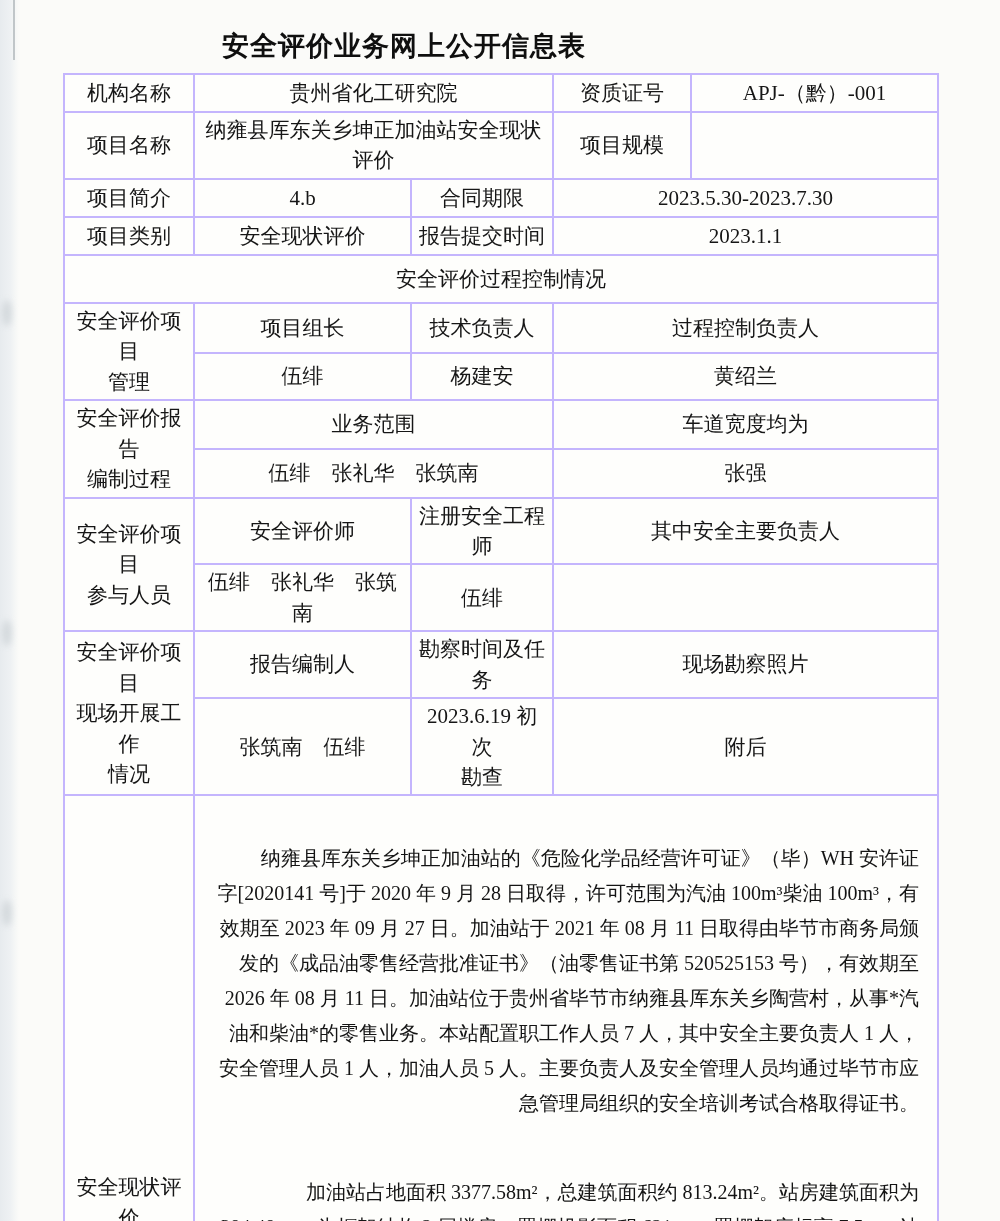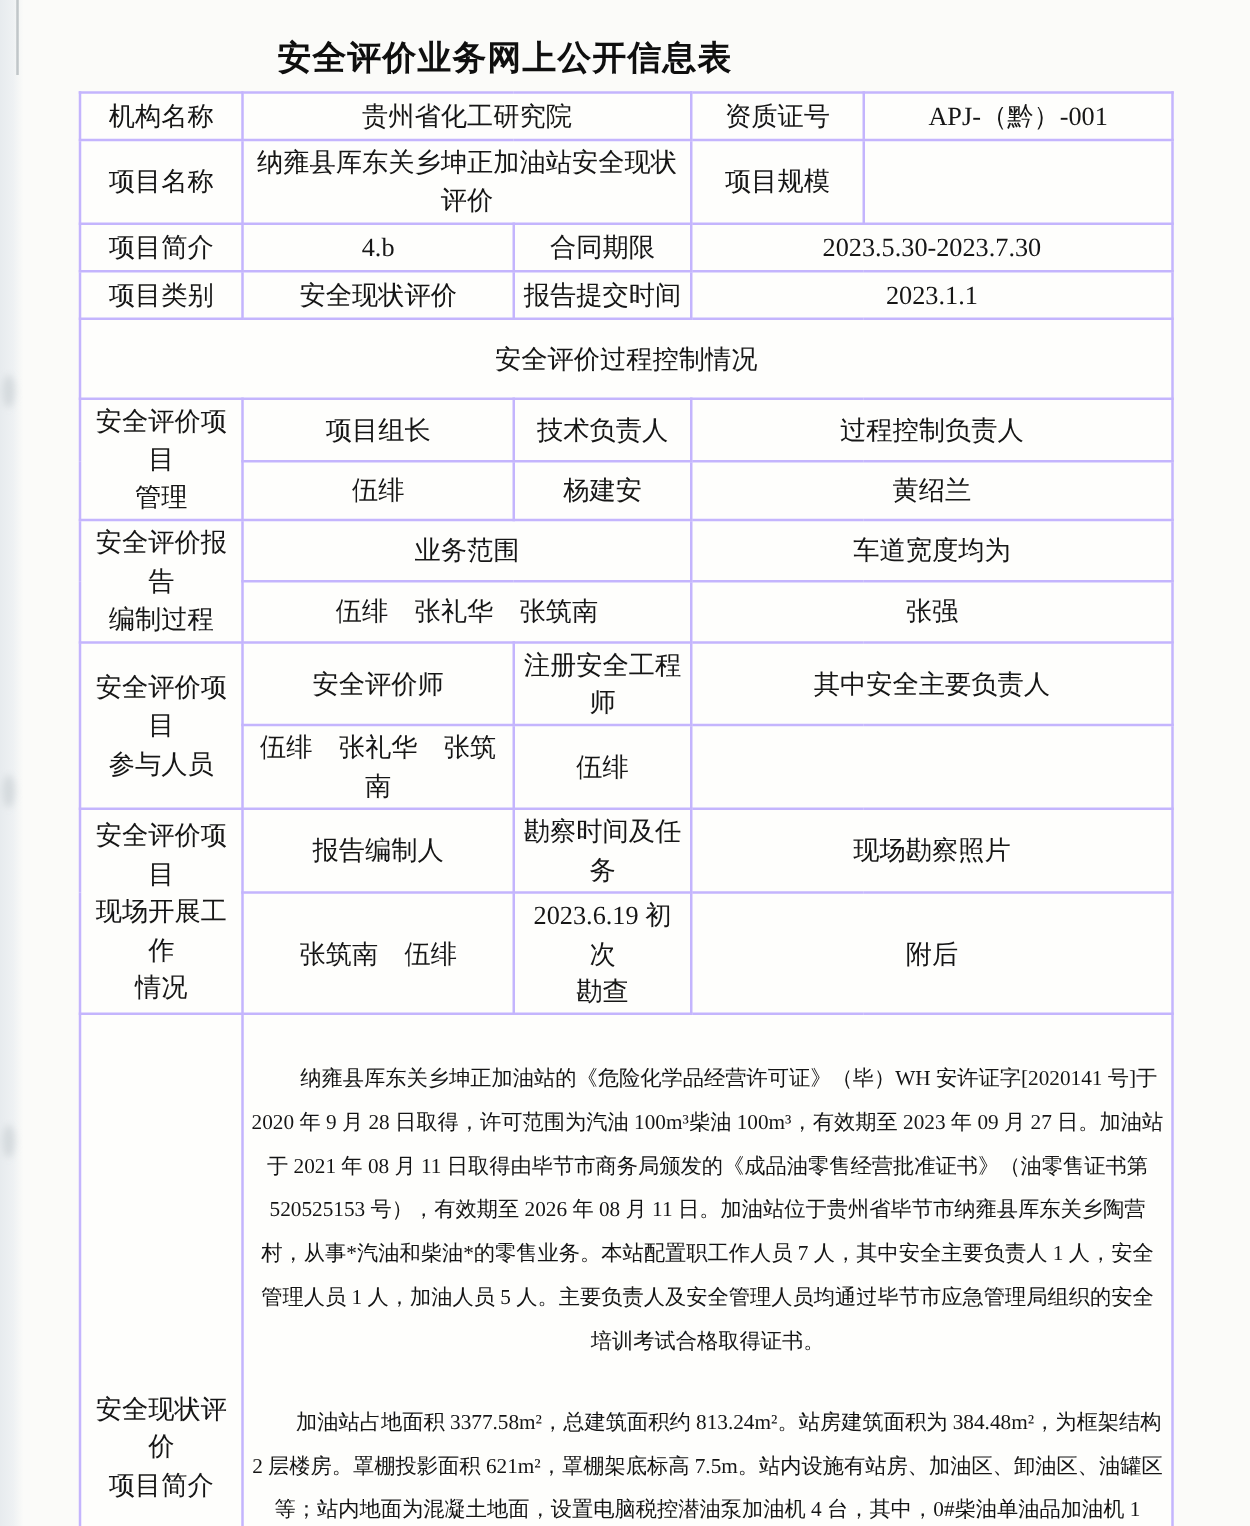--- a/index.html
+++ b/index.html
@@ -41,23 +41,24 @@
     font-size:21px;line-height:1.45;
     padding:2px 6px;
     white-space:pre-line;
     overflow:hidden;
   }
   td.intro-cell{
     text-align:justify;vertical-align:top;
     padding:6px 12px 6px 12px;white-space:normal;
   }
   td.intro-cell p{
-    margin:0;text-indent:2em;
-    font-size:17px;line-height:35px;
+    margin:12px;text-indent:2em;
+    font-size:20px;line-height:35px;
     color:#141414;
+    text-align:right;
   }
   td.blank-cell{min-width:0;}
 </style>
 </head>
 <body>
 
 <div class="edge-strip">
   <div class="edge-line"></div>
   <div class="edge-smudge" style="top:300px"></div>
   <div class="edge-smudge" style="top:620px"></div>
@@ -97,21 +98,21 @@
     <td colspan="2">2023.5.30-2023.7.30</td>
   </tr>
 
   <tr style="height:38px">
     <td>项目类别</td>
     <td>安全现状评价</td>
     <td>报告提交时间</td>
     <td colspan="2">2023.1.1</td>
   </tr>
 
-  <tr style="height:64px">
+  <tr style="height:48px">
     <td colspan="5">安全评价过程控制情况</td>
   </tr>
 
   <tr style="height:42px">
     <td rowspan="2">安全评价项目
 管理</td>
     <td>项目组长</td>
     <td>技术负责人</td>
     <td colspan="2">过程控制负责人</td>
   </tr>

